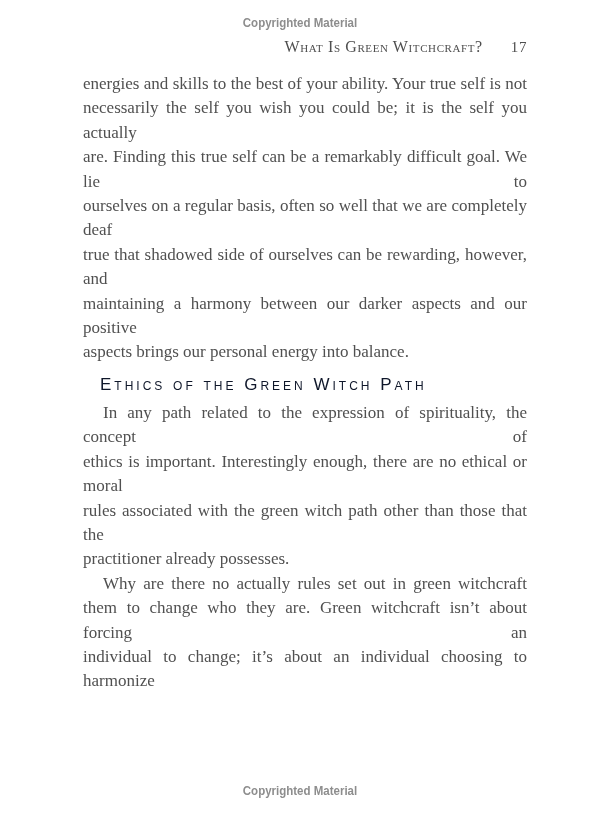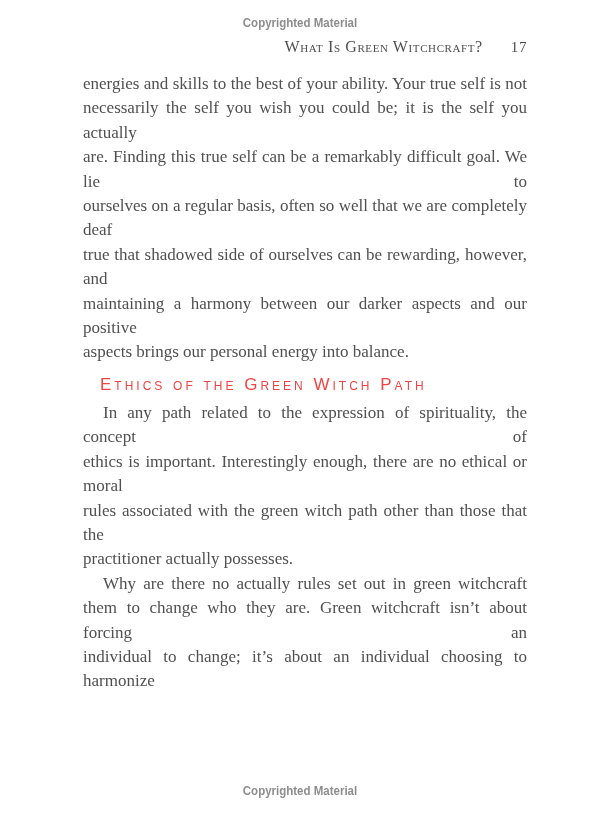--- a/index.html
+++ b/index.html
@@ -58,21 +58,21 @@
     white-space: normal;
   }
   .line.last { text-align-last: left; }
   .line.indent { text-indent: 20px; }
   .section-heading {
     font-family: "Liberation Sans", sans-serif;
     font-variant: small-caps;
     font-size: 17px;
     font-weight: normal;
     letter-spacing: 3px;
-    color: #ef4444;
+    color: #0f172a;
     margin: 10px 0 6px 17px;
     line-height: 20px;
     white-space: nowrap;
   }
 </style>
 </head>
 <body>
 
 <div class="page">
 
@@ -93,21 +93,21 @@
       <div class="line">maintaining a harmony between our darker aspects and our positive</div>
       <div class="line last">aspects brings our personal energy into balance.</div>
     </div>
 
     <h2 class="section-heading">Ethics of the Green Witch Path</h2>
 
     <div>
       <div class="line indent">In any path related to the expression of spirituality, the concept of</div>
       <div class="line">ethics is important. Interestingly enough, there are no ethical or moral</div>
       <div class="line">rules associated with the green witch path other than those that the</div>
-      <div class="line last">practitioner actually possesses.</div>
+      <div class="line last">practitioner already possesses.</div>
     </div>
 
     <div>
       <div class="line indent">Why are there no actually rules set out in green witchcraft</div>
       <div class="line">them to change who they are. Green witchcraft isn’t about forcing an</div>
       <div class="line">individual to change; it’s about an individual choosing to harmonize</div>
 
     </div>
 
   </div>

